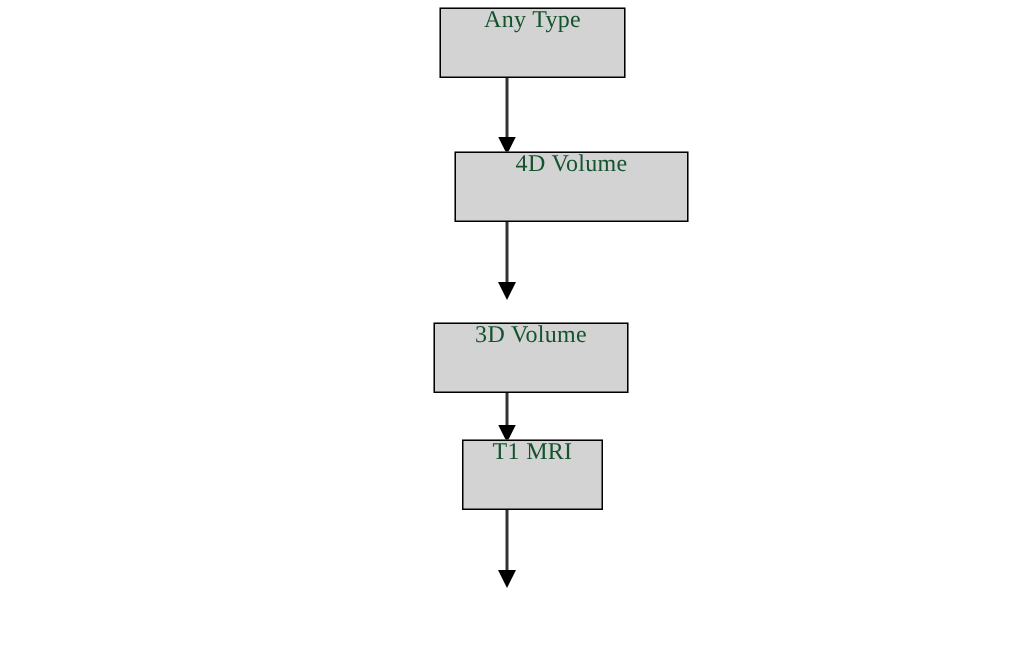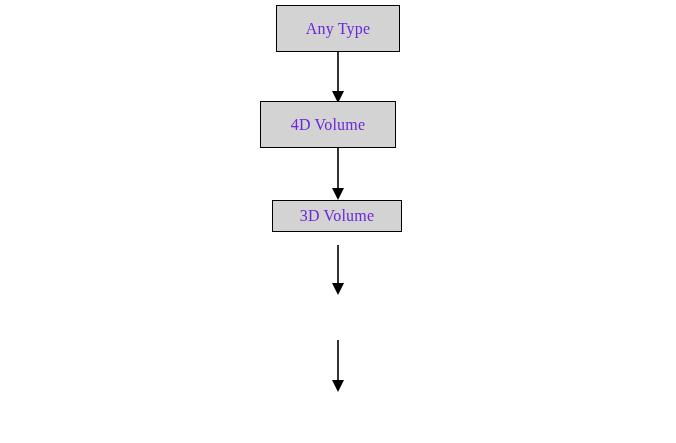--- a/index.html
+++ b/index.html
@@ -20,48 +20,49 @@
     top: 0;
     width: 676px;
     height: 443px;
   }
   .node-box {
     position: absolute;
     box-sizing: border-box;
     background: #d3d3d3;
     border: 1.4px solid #000000;
     display: flex;
-    align-items: center;
+    align-items: flex-start;
     justify-content: center;
     font-family: "Liberation Serif", "DejaVu Serif", serif;
     font-size: 16px;
-    color: #6d28d9;
+    color: #14532d;
     white-space: nowrap;
     letter-spacing: 0.2px;
+    margin-left: 17px;
   }
   .node-box.terminal {
     background: #ffa500;
     border: none;
   }
   .node-label {
     display: block;
     line-height: 1;
   }
   .edge-layer {
     position: absolute;
     left: 0;
     top: 0;
     width: 676px;
     height: 443px;
     pointer-events: none;
   }
   
   #node-any-type   { left: 276px; top: 5px;   width: 124px; height: 47px; }
-  #node-4d-volume  { left: 260px; top: 101px; width: 136px; height: 47px; }
-  #node-3d-volume  { left: 272px; top: 200px; width: 130px; height: 32px; }
+  #node-4d-volume  { left: 286px; top: 101px; width: 156px; height: 47px; }
+  #node-3d-volume  { left: 272px; top: 215px; width: 130px; height: 47px; }
   #node-t1-mri     { left: 291px; top: 293px; width: 94px;  height: 47px; }
   #node-terminal   { left: 5px;   top: 390px; width: 666px; height: 38px; font-size: 16px; }
 </style>
 </head>
 <body>
 
 <div id="diagram-canvas">
 
   <svg class="edge-layer" width="676" height="443" viewBox="0 0 676 443" xmlns="http://www.w3.org/2000/svg">
     <defs>
@@ -84,15 +85,18 @@
   </div>
 
   <div class="node-box" id="node-4d-volume">
     <span class="node-label">4D Volume</span>
   </div>
 
   <div class="node-box" id="node-3d-volume">
     <span class="node-label">3D Volume</span>
   </div>
 
+  <div class="node-box" id="node-t1-mri">
+    <span class="node-label">T1 MRI</span>
+  </div>
 
 
 </div>
 
 </body></html>

